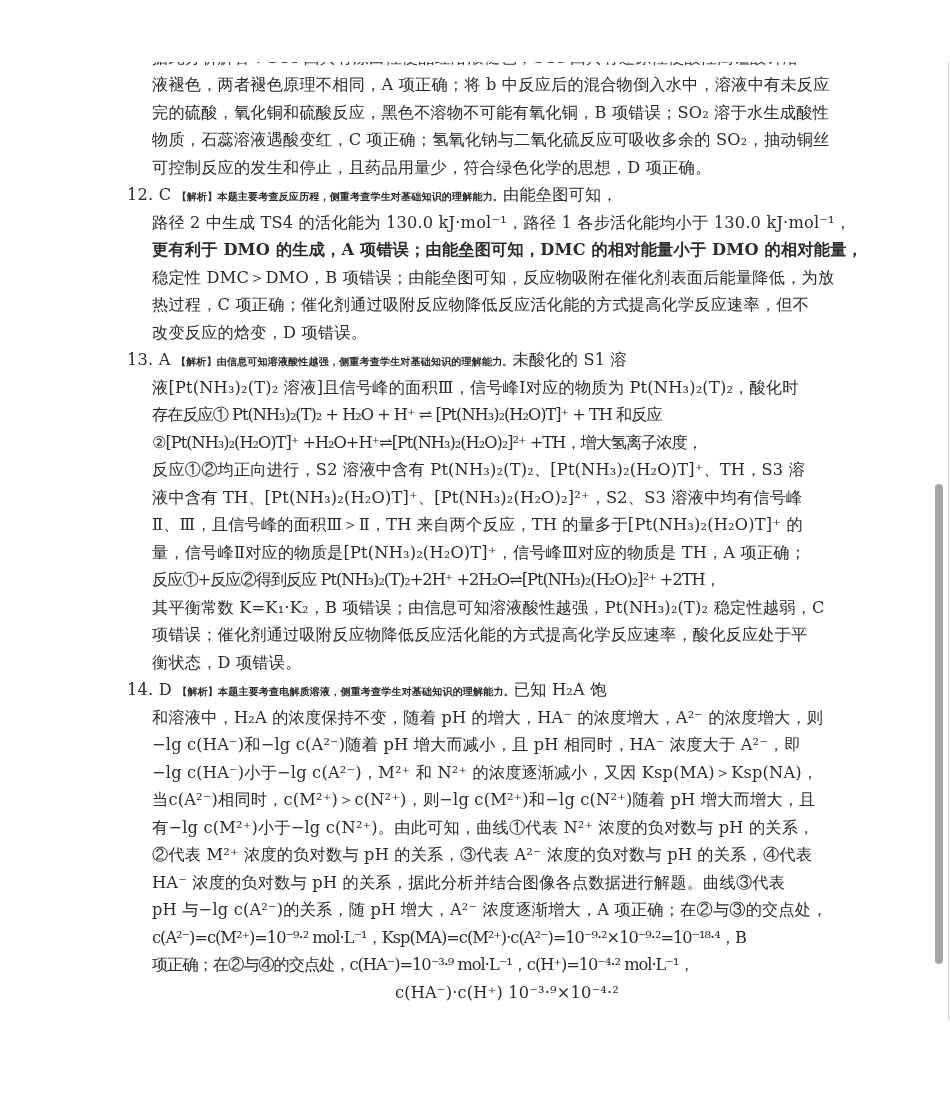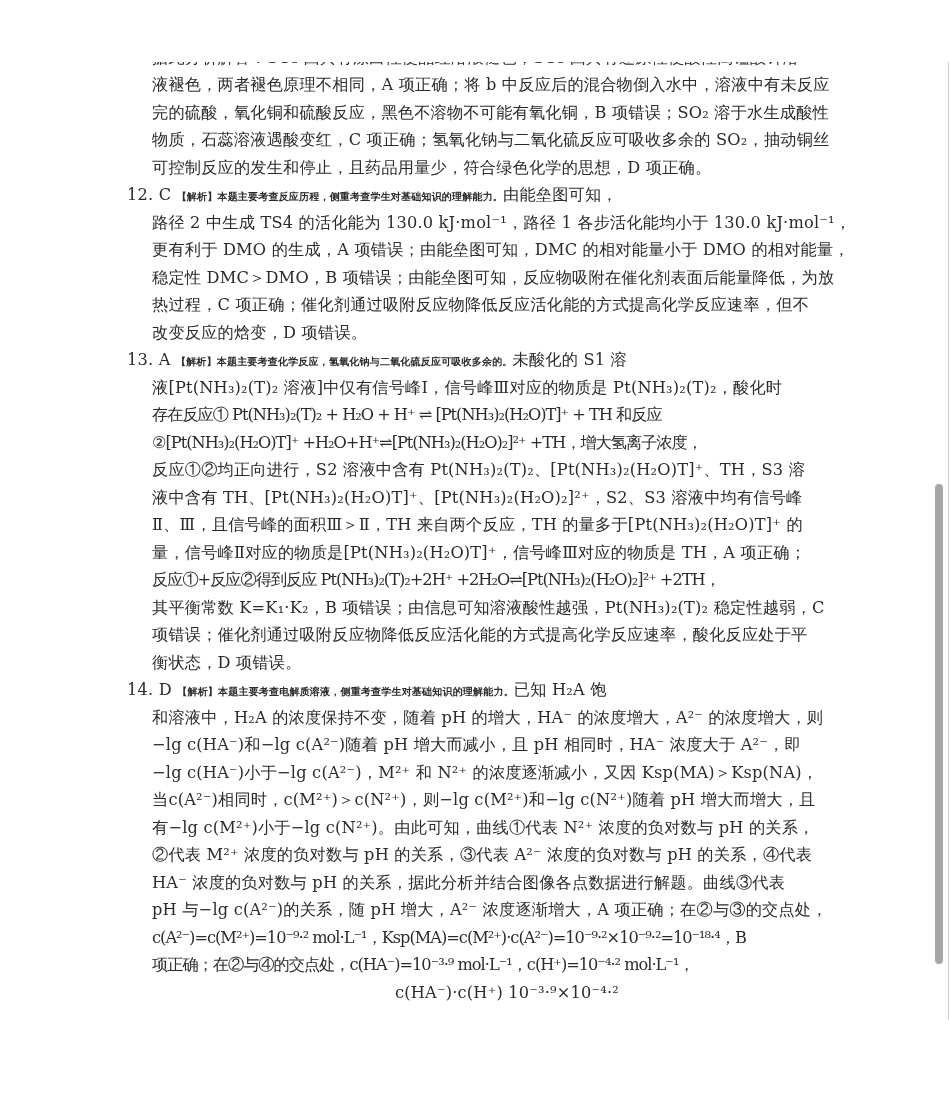--- a/index.html
+++ b/index.html
@@ -77,30 +77,30 @@
       <div class="line ind" style="top:27px;">液褪色，两者褪色原理不相同，A 项正确；将 b 中反应后的混合物倒入水中，溶液中有未反应</div>
       <div class="line ind" style="top:54.5px;">完的硫酸，氧化铜和硫酸反应，黑色不溶物不可能有氧化铜，B 项错误；SO₂ 溶于水生成酸性</div>
       <div class="line ind" style="top:82px;">物质，石蕊溶液遇酸变红，C 项正确；氢氧化钠与二氧化硫反应可吸收多余的 SO₂，抽动铜丝</div>
       <div class="line ind" style="top:109.5px;">可控制反应的发生和停止，且药品用量少，符合绿色化学的思想，D 项正确。</div>
 
       <div class="line num" style="top:137px;">
         <span>12. C</span>
         <span class="bold">【解析】本题主要考查反应历程，侧重考查学生对基础知识的理解能力。</span><span>由能垒图可知，</span>
       </div>
       <div class="line ind" style="top:164.5px;">路径 2 中生成 TS4 的活化能为 130.0 kJ·mol⁻¹，路径 1 各步活化能均小于 130.0 kJ·mol⁻¹，</div>
-      <div class="line ind" style="top:192px;">更有利于 DMO 的生成，A 项错误；由能垒图可知，DMC 的相对能量小于 DMO 的相对能量，</div>
+      <div class="line ind" style="top:192px;font-weight:bold;">更有利于 DMO 的生成，A 项错误；由能垒图可知，DMC 的相对能量小于 DMO 的相对能量，</div>
       <div class="line ind" style="top:219.5px;">稳定性 DMC＞DMO，B 项错误；由能垒图可知，反应物吸附在催化剂表面后能量降低，为放</div>
       <div class="line ind" style="top:247px;">热过程，C 项正确；催化剂通过吸附反应物降低反应活化能的方式提高化学反应速率，但不</div>
       <div class="line ind" style="top:274.5px;">改变反应的焓变，D 项错误。</div>
 
       <div class="line num" style="top:302px;">
         <span>13. A</span>
-        <span class="bold">【解析】本题主要考查化学反应，氢氧化钠与二氧化硫反应可吸收多余的。</span><span>未酸化的 S1 溶</span>
+        <span class="bold">【解析】由信息可知溶液酸性越强，侧重考查学生对基础知识的理解能力。</span><span>未酸化的 S1 溶</span>
       </div>
-      <div class="line ind" style="top:329.5px;">液[Pt(NH₃)₂(T)₂ 溶液]中仅有信号峰Ⅰ，信号峰Ⅲ对应的物质是 Pt(NH₃)₂(T)₂，酸化时</div>
+      <div class="line ind" style="top:329.5px;">液[Pt(NH₃)₂(T)₂ 溶液]且信号峰的面积Ⅲ，信号峰Ⅰ对应的物质为 Pt(NH₃)₂(T)₂，酸化时</div>
       <div class="line ind eq" style="top:357px;">存在反应① Pt(NH₃)₂(T)₂ + H₂O + H⁺ ⇌ [Pt(NH₃)₂(H₂O)T]⁺ + TH 和反应</div>
       <div class="line ind eq" style="top:384.5px;">②[Pt(NH₃)₂(H₂O)T]⁺ +H₂O+H⁺⇌[Pt(NH₃)₂(H₂O)₂]²⁺ +TH，增大氢离子浓度，</div>
       <div class="line ind" style="top:412px;">反应①②均正向进行，S2 溶液中含有 Pt(NH₃)₂(T)₂、[Pt(NH₃)₂(H₂O)T]⁺、TH，S3 溶</div>
       <div class="line ind" style="top:439.5px;">液中含有 TH、[Pt(NH₃)₂(H₂O)T]⁺、[Pt(NH₃)₂(H₂O)₂]²⁺，S2、S3 溶液中均有信号峰</div>
       <div class="line ind" style="top:467px;">Ⅱ、Ⅲ，且信号峰的面积Ⅲ＞Ⅱ，TH 来自两个反应，TH 的量多于[Pt(NH₃)₂(H₂O)T]⁺ 的</div>
       <div class="line ind" style="top:494.5px;">量，信号峰Ⅱ对应的物质是[Pt(NH₃)₂(H₂O)T]⁺，信号峰Ⅲ对应的物质是 TH，A 项正确；</div>
       <div class="line ind eq" style="top:522px;">反应①+反应②得到反应 Pt(NH₃)₂(T)₂+2H⁺ +2H₂O⇌[Pt(NH₃)₂(H₂O)₂]²⁺ +2TH，</div>
       <div class="line ind" style="top:549.5px;">其平衡常数 K=K₁·K₂，B 项错误；由信息可知溶液酸性越强，Pt(NH₃)₂(T)₂ 稳定性越弱，C</div>
       <div class="line ind" style="top:577px;">项错误；催化剂通过吸附反应物降低反应活化能的方式提高化学反应速率，酸化反应处于平</div>
       <div class="line ind" style="top:604.5px;">衡状态，D 项错误。</div>

